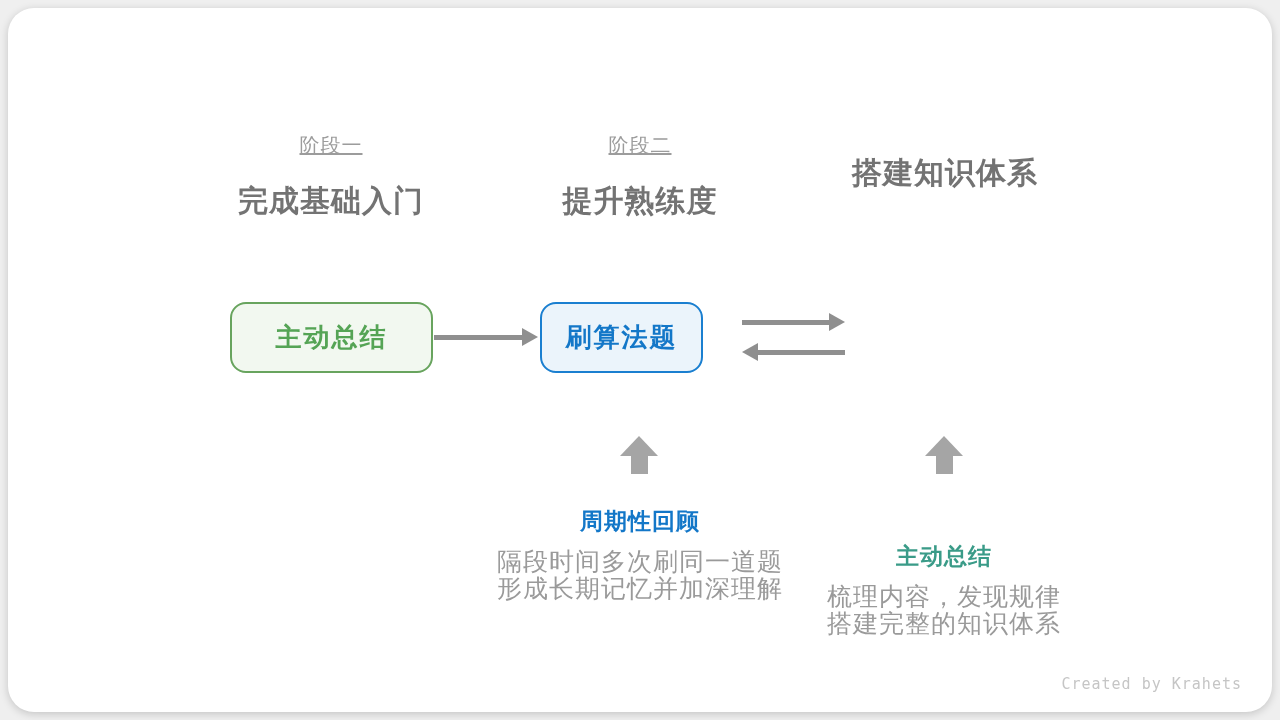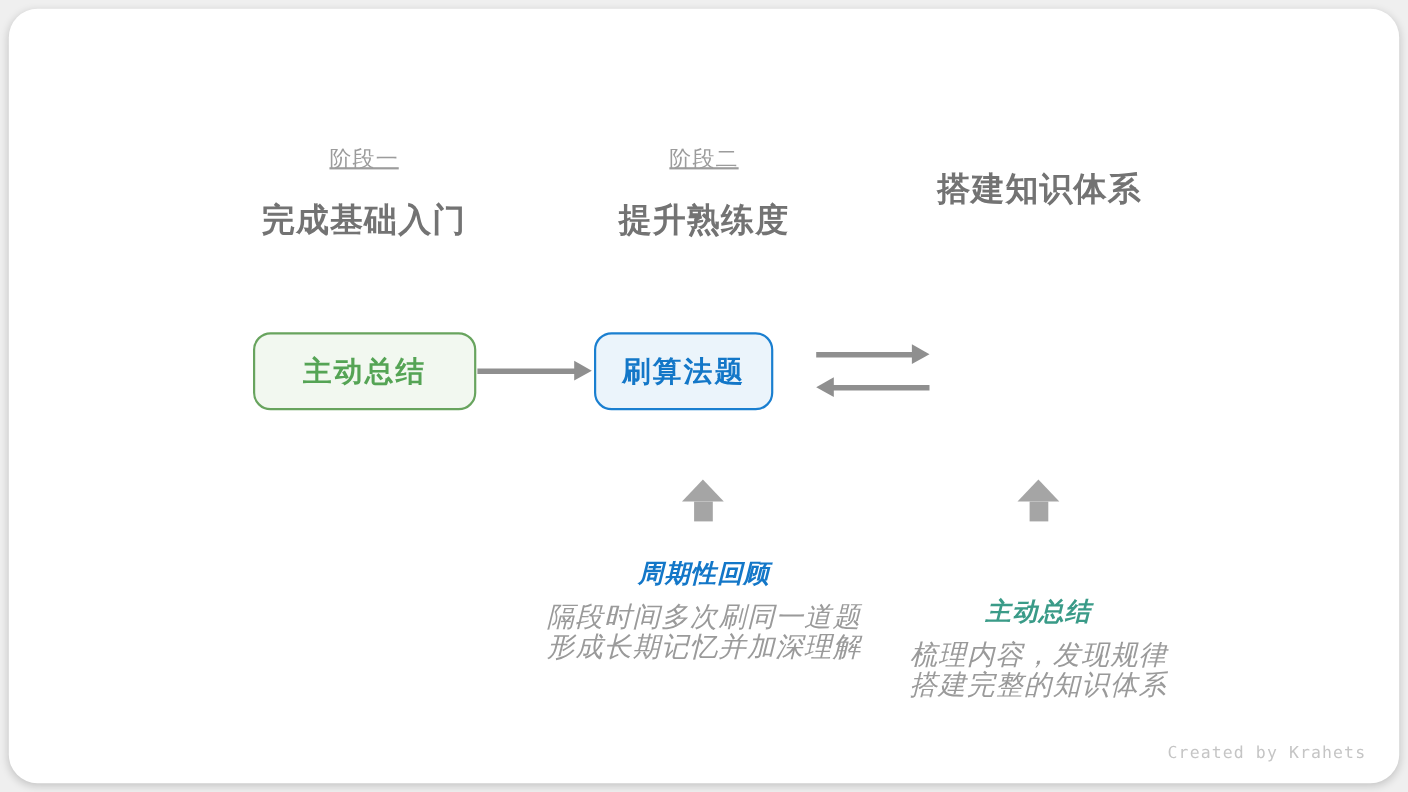--- a/index.html
+++ b/index.html
@@ -54,21 +54,21 @@
     border-top:9px solid transparent;border-bottom:9px solid transparent;}
   .h-arrow.to-right .head{right:0;border-left:16px solid var(--arrow);}
   .h-arrow.to-left  .head{left:0;border-right:16px solid var(--arrow);}
   
   .up-arrow{position:absolute;width:38px;}
   .up-arrow .tri{width:0;height:0;margin:0 auto;
     border-left:19px solid transparent;border-right:19px solid transparent;
     border-bottom:20px solid var(--up-arrow);}
   .up-arrow .stem{width:17px;height:18px;margin:0 auto;background:var(--up-arrow);}
   
-  .annotation{position:absolute;width:320px;text-align:center;font-style:italic;}
+  .annotation{position:absolute;width:320px;text-align:center;}
   .annotation-title{font-size:23px;line-height:30px;font-weight:bold;letter-spacing:1px;}
   .annotation-title.blue{color:var(--blue-text);}
   .annotation-title.teal{color:var(--teal-text);margin-top:35px;}
   .annotation-desc{margin-top:12px;font-size:25px;line-height:27px;color:var(--desc-text);letter-spacing:1px;}
   .annotation-desc div{white-space:nowrap;}
   
   .footer{
     position:absolute;right:30px;bottom:18px;
     font-family:"DejaVu Sans Mono","Liberation Mono",monospace;
     font-size:15px;line-height:20px;color:var(--footer-text);letter-spacing:1px;

